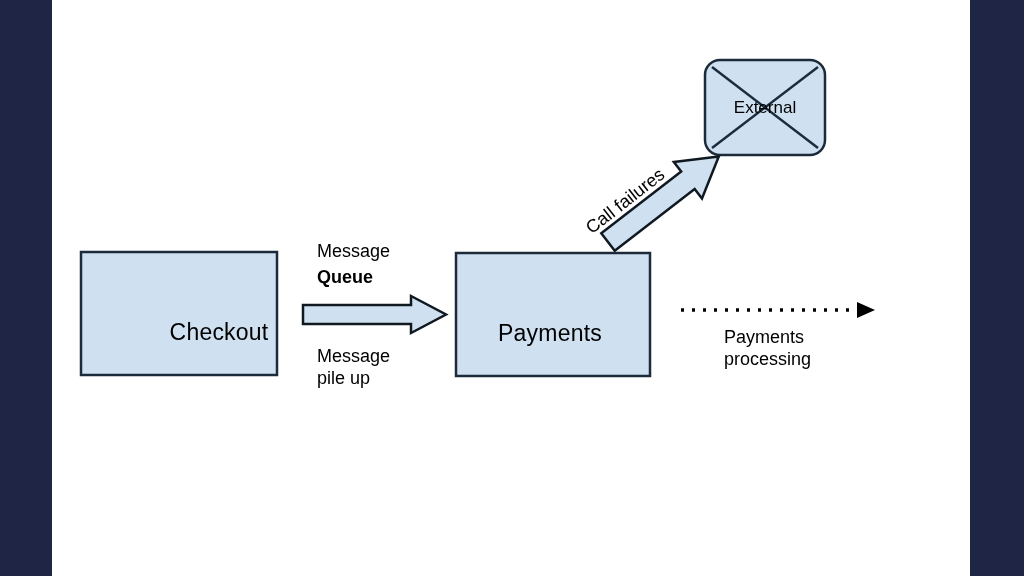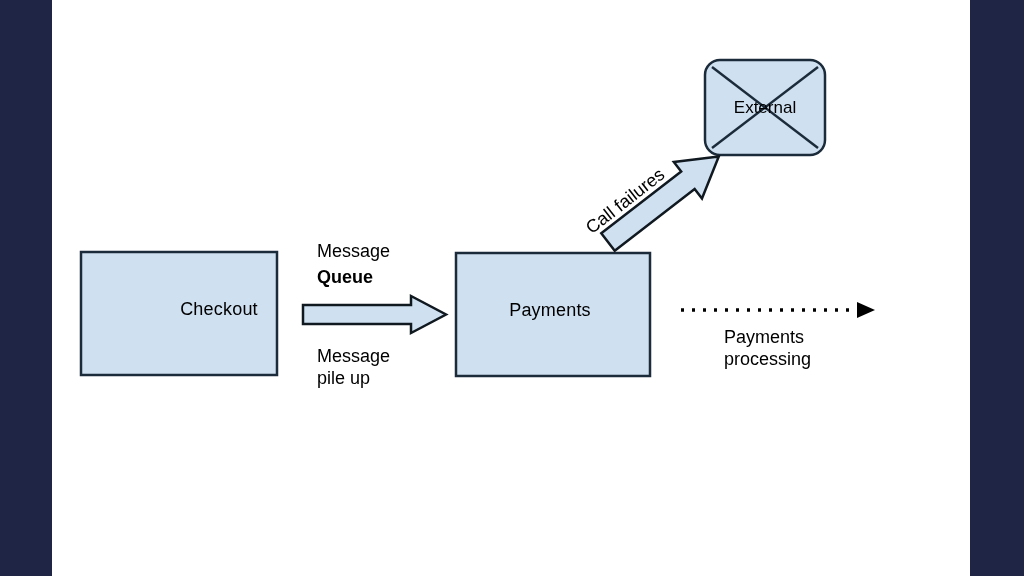--- a/index.html
+++ b/index.html
@@ -47,22 +47,23 @@
   }
 
   .node-label {
     position: absolute;
     font-family: "Liberation Sans", sans-serif;
     color: #000000;
     white-space: nowrap;
     pointer-events: none;
   }
   .box-label {
-    font-size: 18px;
+    font-size: 23px;
     letter-spacing: 0.2px;
+    margin-top: 20px;
   }
   .ext-label {
     font-size: 17px;
   }
   .edge-label {
     position: absolute;
     font-family: "Liberation Sans", sans-serif;
     font-size: 18px;
     color: #000000;
     line-height: 22px;

